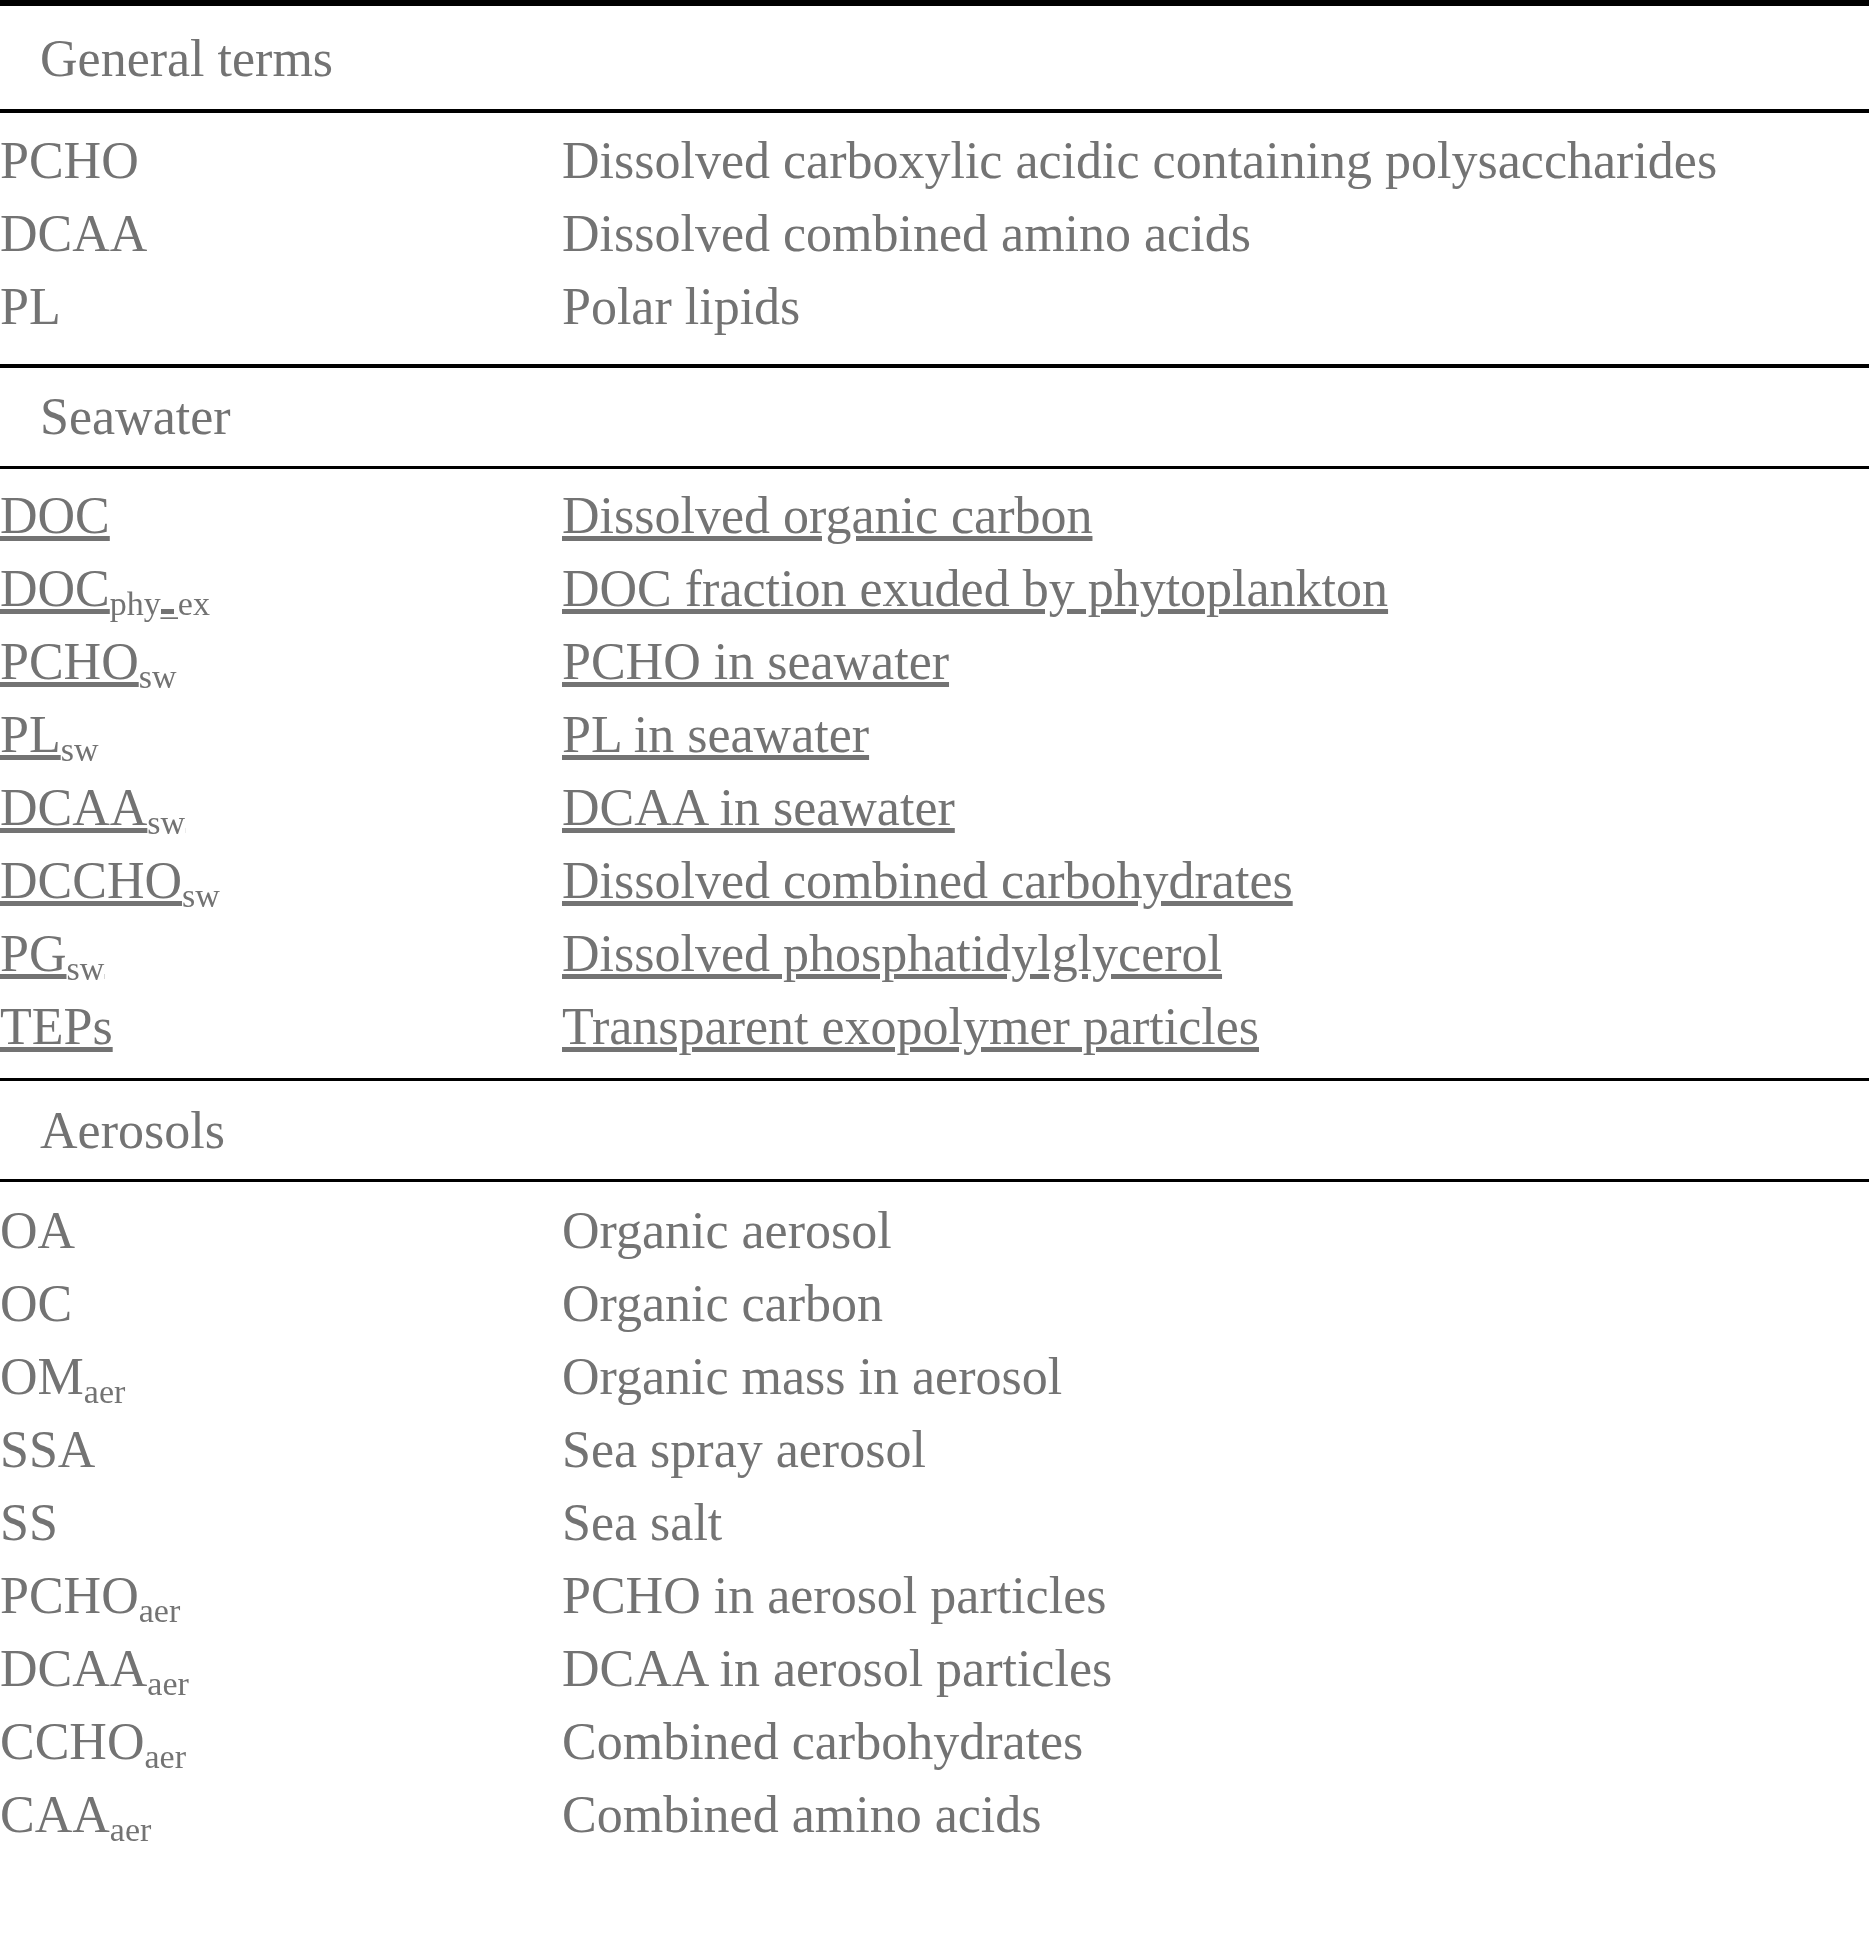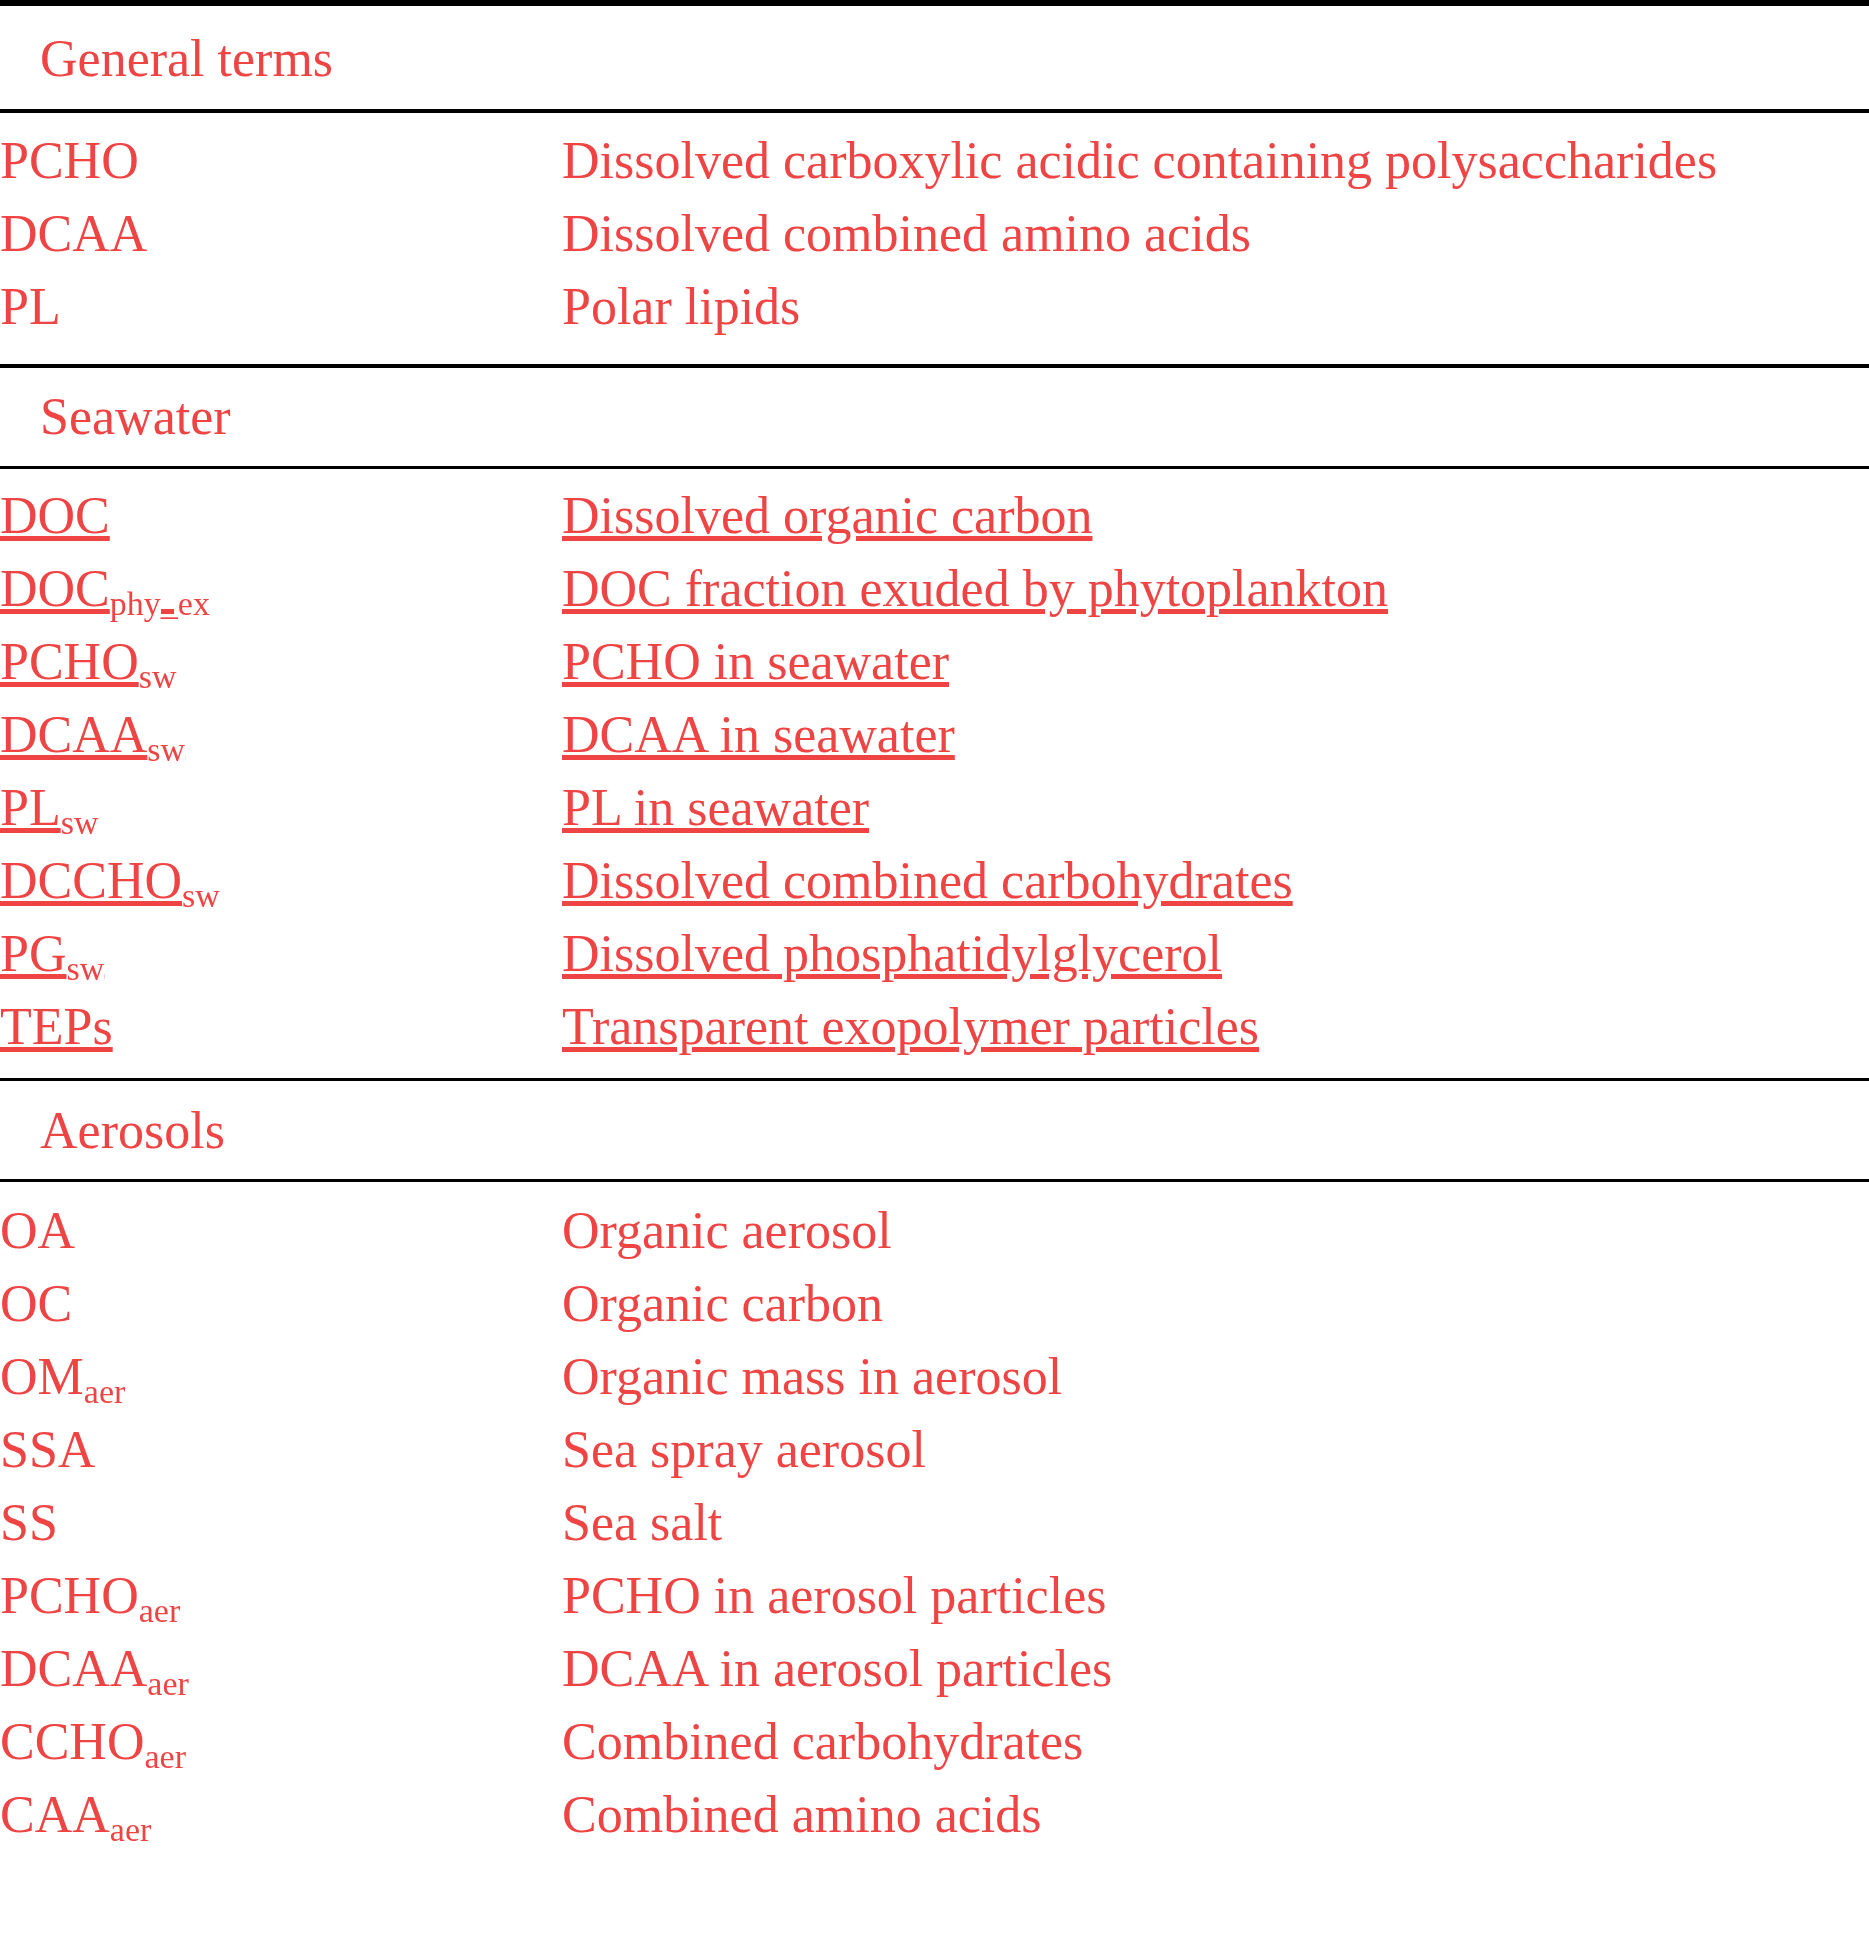--- a/index.html
+++ b/index.html
@@ -1,21 +1,21 @@
 <!DOCTYPE html>
 <html style="font-size:14.5px"><head>
 <meta charset="utf-8">
 <style>
   * { margin: 0; padding: 0; box-sizing: border-box; }
   html, body { background: #ffffff; }
   .page {
     width: 1870px;
     height: 1958px;
     background: #ffffff;
-    color: #ef4444;
+    color: #737373;
     font-family: "Liberation Serif", "DejaVu Serif", serif;
     font-size: 52px;
     overflow: hidden;
   }
   .rule { height: 3.6px; background: #000000; }
   .rule-thick { height: 6.3px; background: #000000; }
   .section-header {
     padding: 20px 27px 18px 40px;
     line-height: 65px;
     white-space: nowrap;
@@ -79,26 +79,26 @@
     </div>
     <div class="row">
       <div class="abbr"><span>DOC</span><span class="sub">phy_ex</span></div>
       <div class="desc">DOC fraction exuded by phytoplankton</div>
     </div>
     <div class="row">
       <div class="abbr"><span>PCHO</span><span class="sub">sw</span></div>
       <div class="desc">PCHO in seawater</div>
     </div>
     <div class="row">
+      <div class="abbr"><span>PL</span><span class="sub">sw</span></div>
+      <div class="desc">PL in seawater</div>
+    </div>
+    <div class="row">
       <div class="abbr"><span>DCAA</span><span class="sub">sw</span></div>
       <div class="desc">DCAA in seawater</div>
-    </div>
-    <div class="row">
-      <div class="abbr"><span>PL</span><span class="sub">sw</span></div>
-      <div class="desc">PL in seawater</div>
     </div>
     <div class="row">
       <div class="abbr"><span>DCCHO</span><span class="sub">sw</span></div>
       <div class="desc">Dissolved combined carbohydrates</div>
     </div>
     <div class="row">
       <div class="abbr"><span>PG</span><span class="sub">sw</span></div>
       <div class="desc">Dissolved phosphatidylglycerol</div>
     </div>
     <div class="row">

